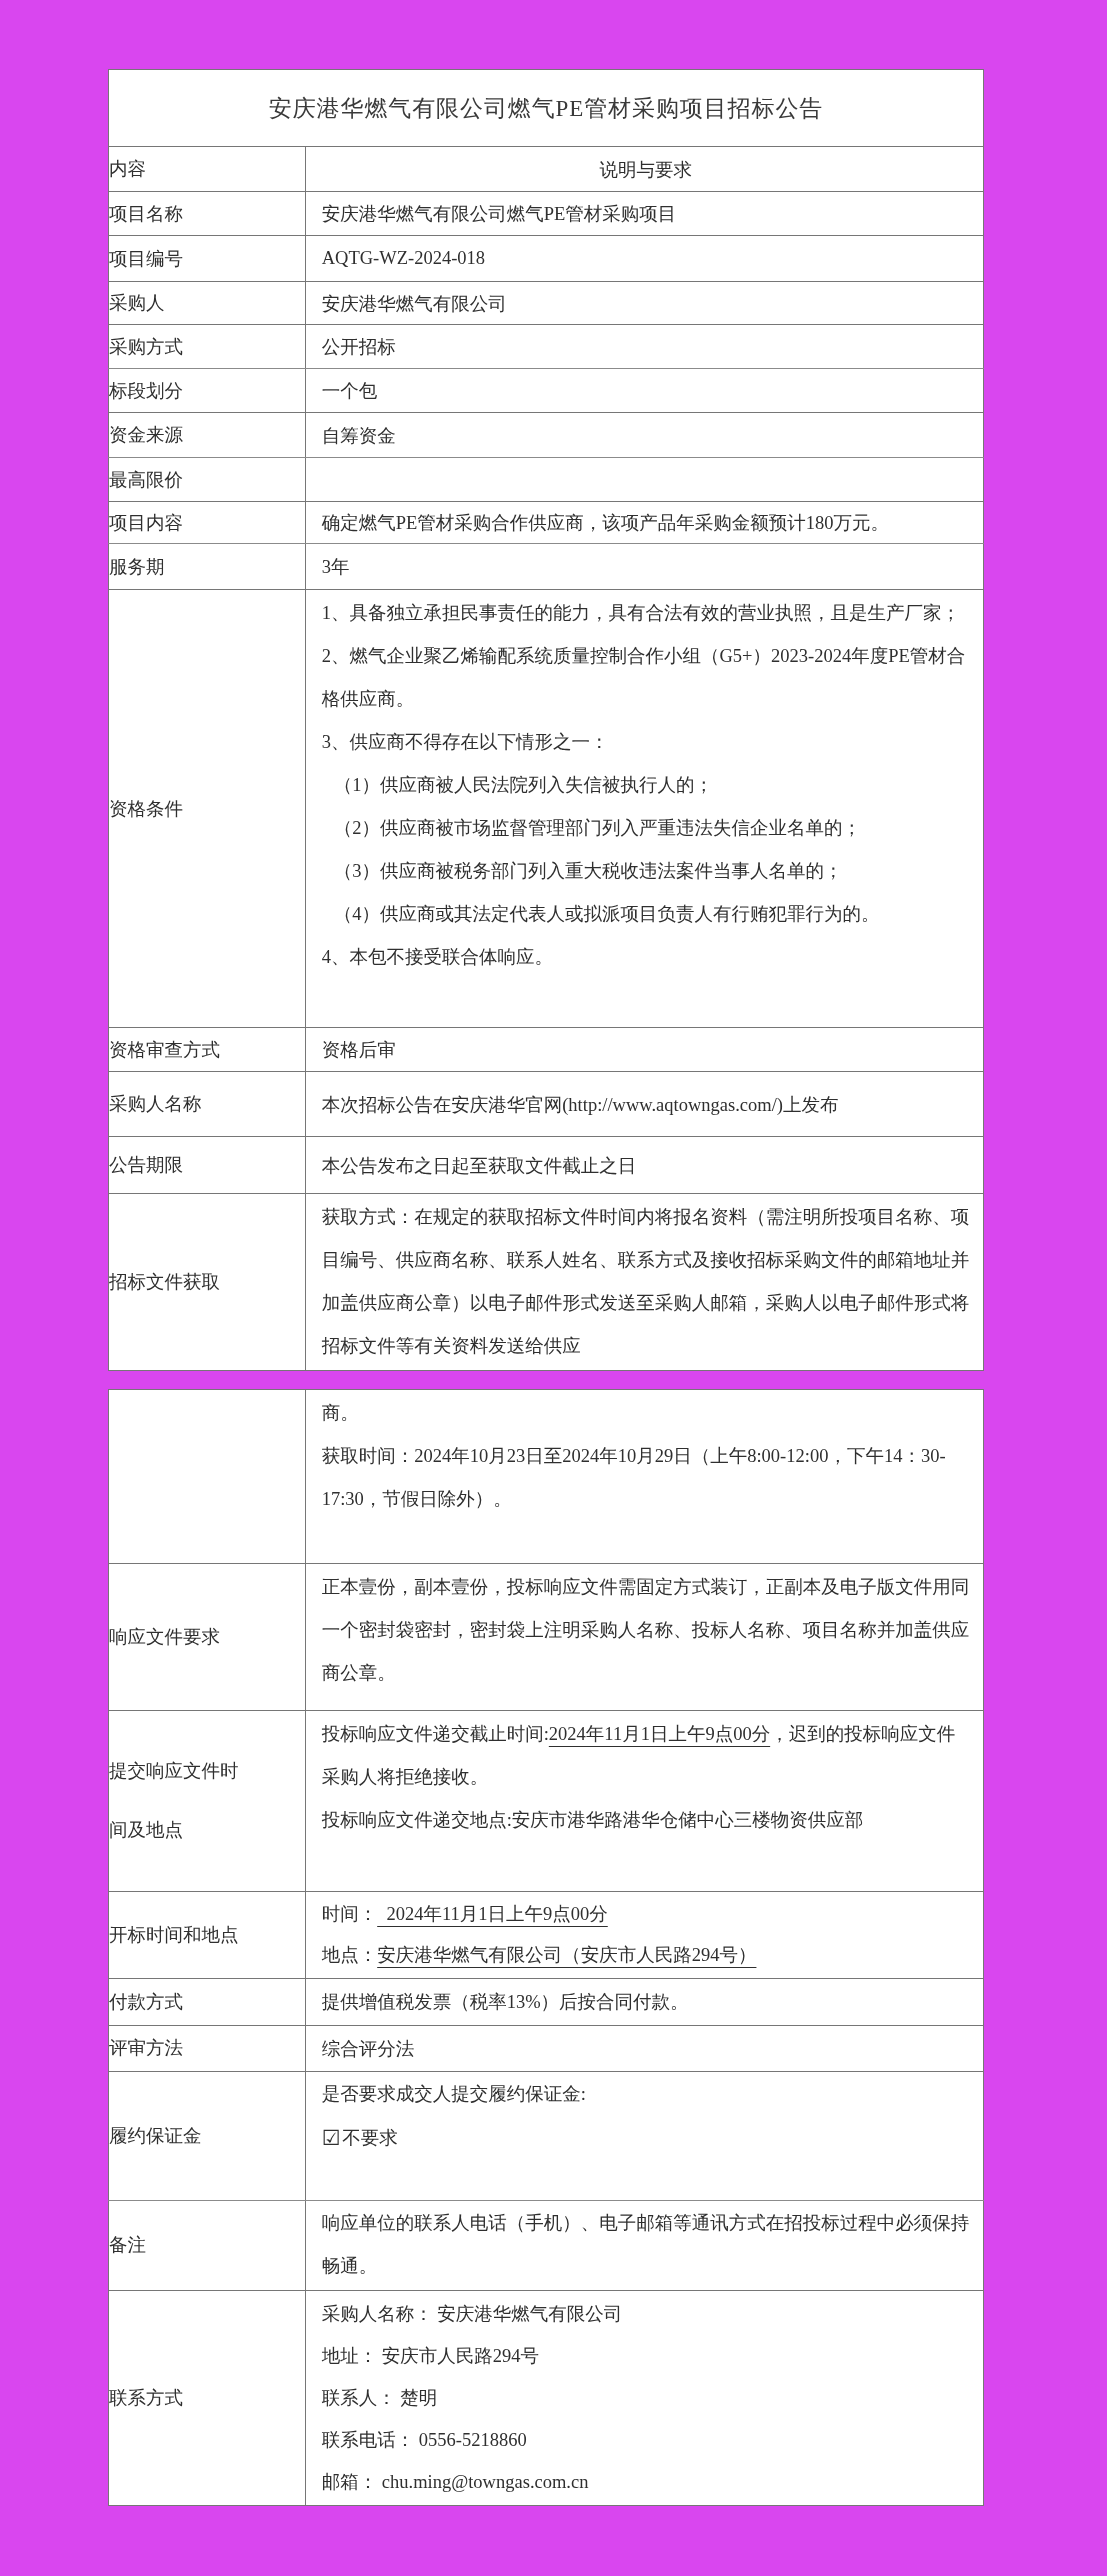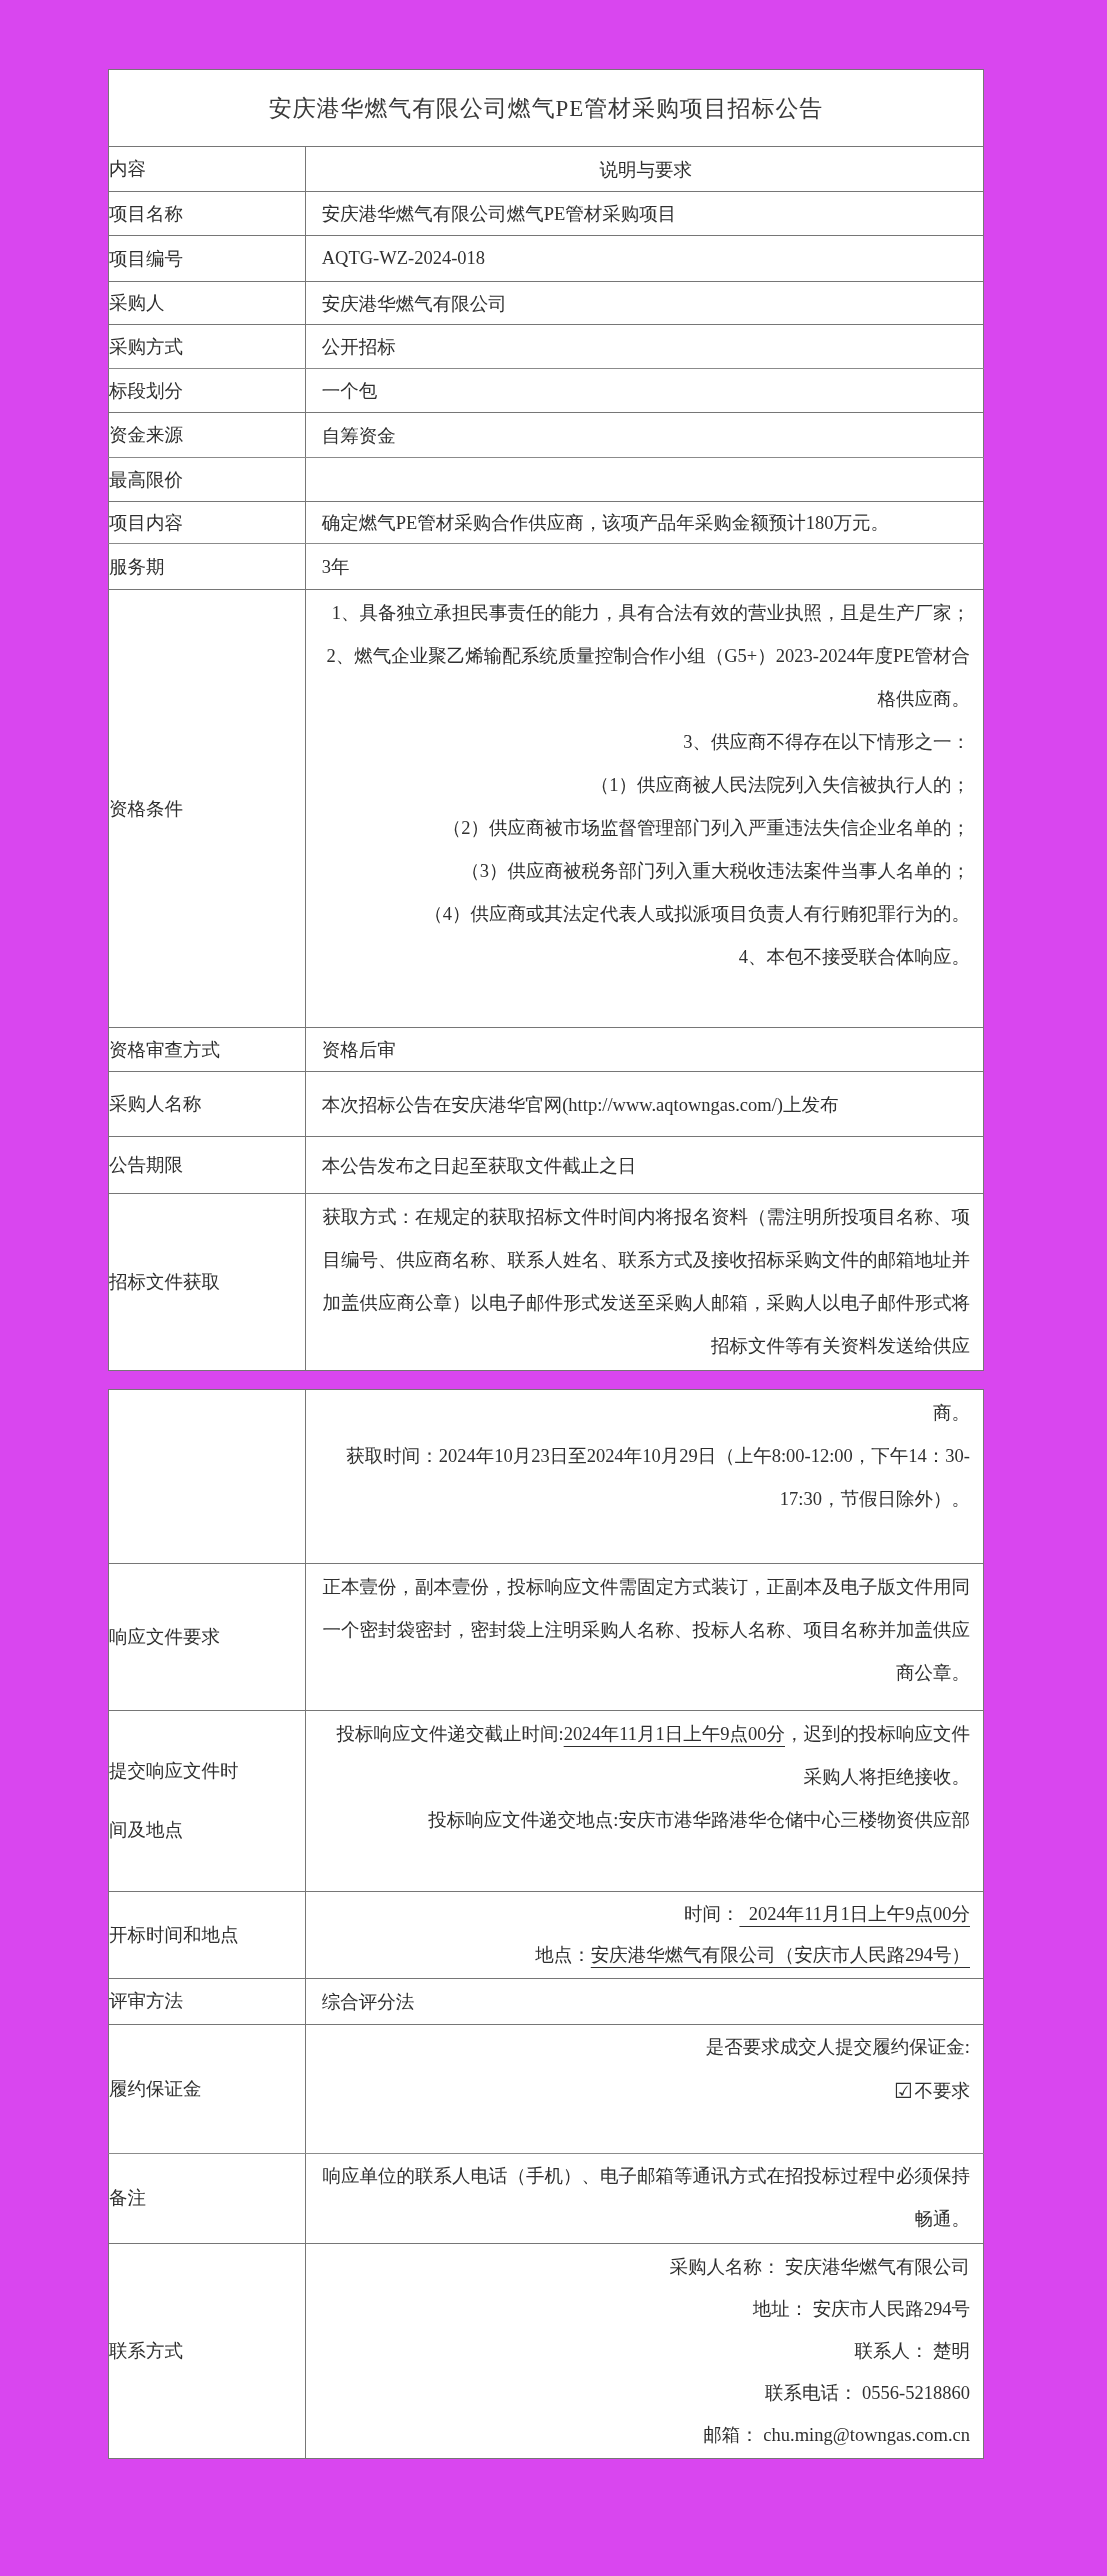--- a/index.html
+++ b/index.html
@@ -20,21 +20,21 @@
     border:0.9px solid #767676;padding:0;font-size:18.5px;vertical-align:middle;
     overflow:hidden;
   }
   td.title{
     text-align:center;font-size:23px;letter-spacing:0.9px;color:#3a3a3a;
   }
   td.lbl{line-height:28px;}
   td.val{padding:1.8px 13px 1.8px 15.7px;}
   td.center{text-align:center;}
   td.para{vertical-align:top;padding-top:1.8px;}
-  td.para p{margin:0;line-height:43px;text-align:right;}
+  td.para p{margin:0;line-height:43px;}
   td.para p.ind{padding-left:12px;}
   tr.bthick td{border-bottom-width:1.8px;border-bottom-color:#8b8b8b;}
   .u{text-decoration:underline;text-underline-offset:5.5px;white-space:pre-wrap;}
   .lbl2 div{line-height:59px;}
   td.tight p{line-height:41px;}
   td.contact p{line-height:42px;}
   td.boxed{position:relative;}
   .overlay{
     position:absolute;top:-0.9px;bottom:-0.9px;left:-0.9px;right:-17.5px;
     border:0.9px solid #4d4d4d;pointer-events:none;
@@ -187,20 +187,24 @@
     </tr>
 
     <tr style="height:82px">
       <td class="lbl">开标时间和地点</td>
       <td class="val para tight">
         <p><span>时间：</span><span class="u">  2024年11月1日上午9点00分</span></p>
         <p><span>地点：</span><span class="u">安庆港华燃气有限公司（安庆市人民路294号）</span></p>
       </td>
     </tr>
 
+    <tr style="height:47px">
+      <td class="lbl">付款方式</td>
+      <td class="val">提供增值税发票（税率13%）后按合同付款。</td>
+    </tr>
 
     <tr style="height:46px">
       <td class="lbl">评审方法</td>
       <td class="val">综合评分法</td>
     </tr>
 
     <tr class="bthick" style="height:129px">
       <td class="lbl">履约保证金</td>
       <td class="val para">
         <p>是否要求成交人提交履约保证金:</p>

